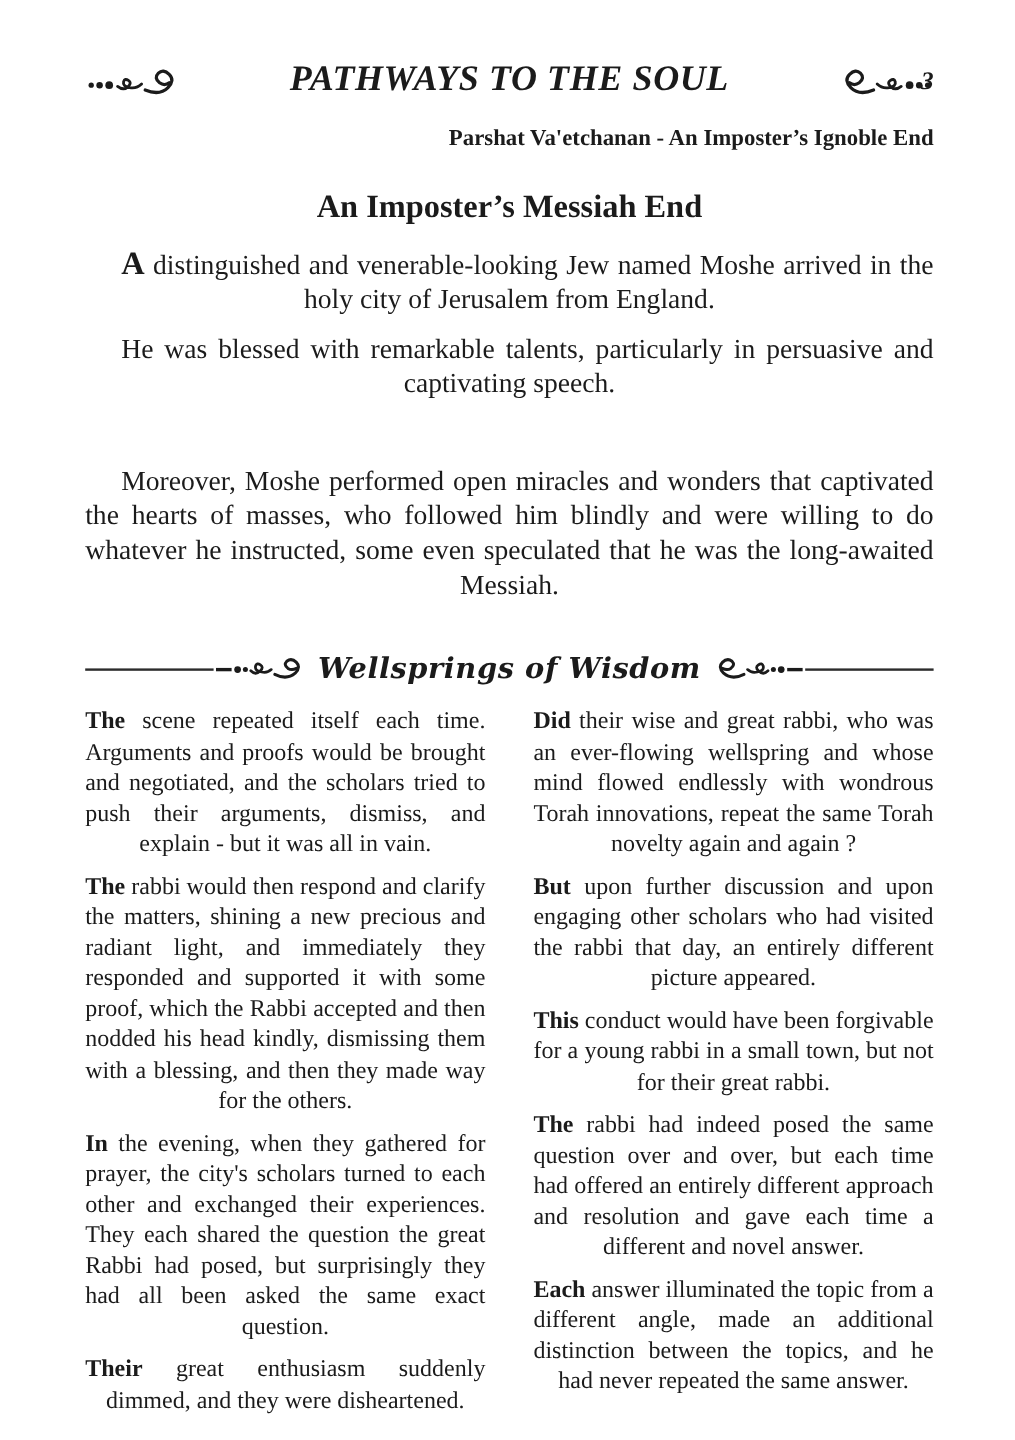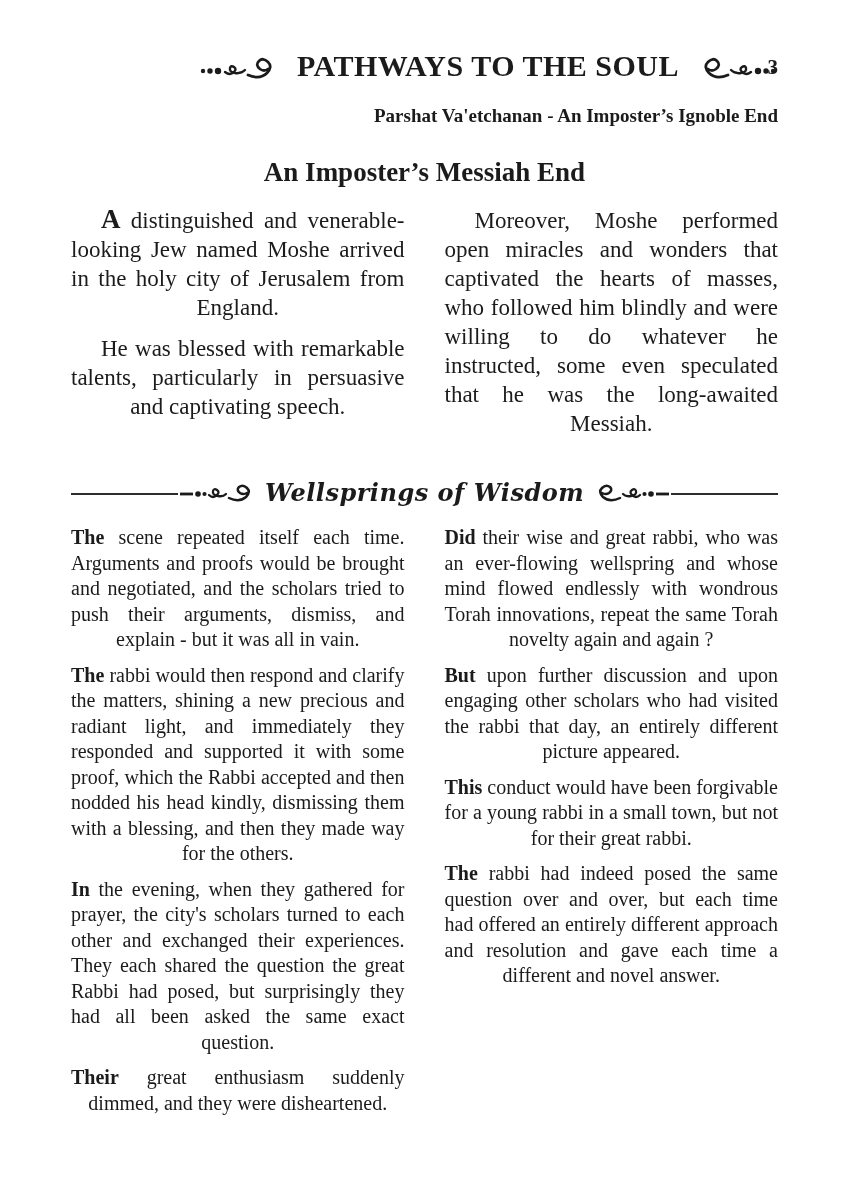--- a/index.html
+++ b/index.html
@@ -14,23 +14,24 @@
     color: #1b1b1b;
     font-family: "Liberation Serif", "DejaVu Serif", serif;
     overflow: hidden;
   }
 
   
   .masthead {
     position: relative;
     display: flex;
     align-items: center;
-    justify-content: flex-end;
+    justify-content: space-between;
     gap: 7px;
     height: 40px;
+    font-style: italic;
   }
   .masthead-title {
     margin: 0;
     font-size: 30px;
     font-weight: bold;
     letter-spacing: 0.5px;
     white-space: nowrap;
   }
   .page-number {
     position: absolute;
@@ -52,21 +53,21 @@
   .article-title {
     text-align: center;
     font-size: 27px;
     font-weight: bold;
     margin: 30px 0 0 0;
   }
 
   
   .cols { display: flex; gap: 40px; }
   .cols .col { flex: 1; min-width: 0; }
-  .top-cols { margin-top: 18px; }
+  .top-cols { margin-top: 18px; flex-direction: column; }
   .bottom-cols { margin-top: 14px; }
 
   .para {
     margin: 0 0 12px 0;
     text-align: justify;
     text-align-last: center;
   }
   .top-cols .para {
     font-size: 23px;
     line-height: 29px;
@@ -179,16 +180,17 @@
         <p class="para"><b class="lead">The</b> scene repeated itself each time. Arguments and proofs would be brought and negotiated, and the scholars tried to push their arguments, dismiss, and explain - but it was all in vain.</p>
         <p class="para"><b class="lead">The</b> rabbi would then respond and clarify the matters, shining a new precious and radiant light, and immediately they responded and supported it with some proof, which the Rabbi accepted and then nodded his head kindly, dismissing them with a blessing, and then they made way for the others.</p>
         <p class="para"><b class="lead">In</b> the evening, when they gathered for prayer, the city's scholars turned to each other and exchanged their experiences. They each shared the question the great Rabbi had posed, but surprisingly they had all been asked the same exact question.</p>
         <p class="para"><b class="lead">Their</b> great enthusiasm suddenly dimmed, and they were disheartened.</p>
       </div>
     <div class="col">
         <p class="para"><b class="lead">Did</b> their wise and great rabbi, who was an ever-flowing wellspring and whose mind flowed endlessly with wondrous Torah innovations, repeat the same Torah novelty again and again ?</p>
         <p class="para"><b class="lead">But</b> upon further discussion and upon engaging other scholars who had visited the rabbi that day, an entirely different picture appeared.</p>
         <p class="para"><b class="lead">This</b> conduct would have been forgivable for a young rabbi in a small town, but not for their great rabbi.</p>
         <p class="para"><b class="lead">The</b> rabbi had indeed posed the same question over and over, but each time had offered an entirely different approach and resolution and gave each time a different and novel answer.</p>
+        <p class="para"><b class="lead">Each</b> answer illuminated the topic from a different angle, made an additional distinction between the topics, and he had never repeated the same answer.</p>
       </div>
   </section>
 
 </div>
 
 </body></html>

